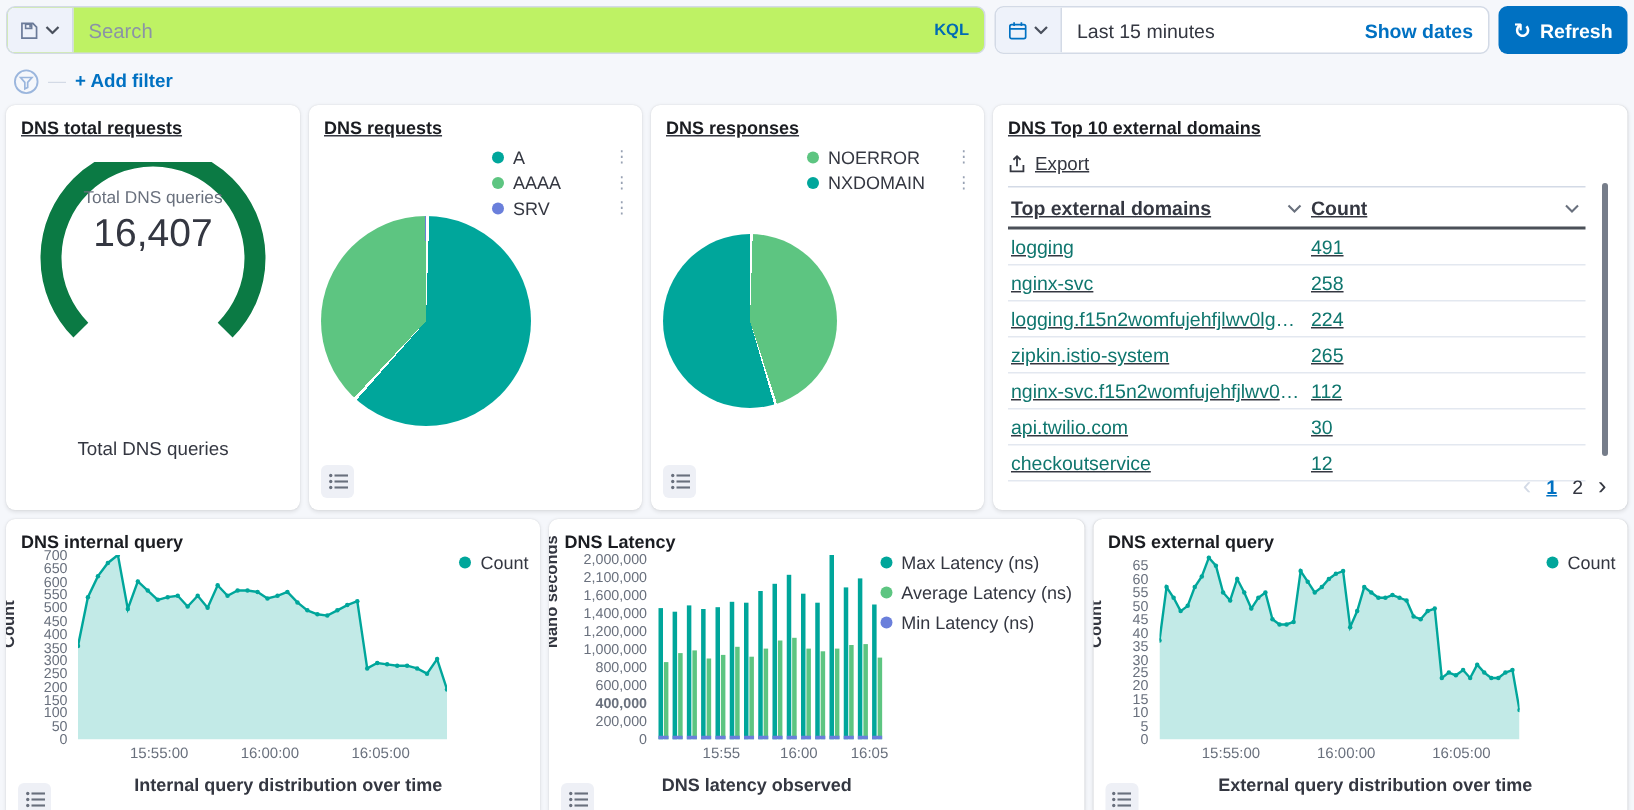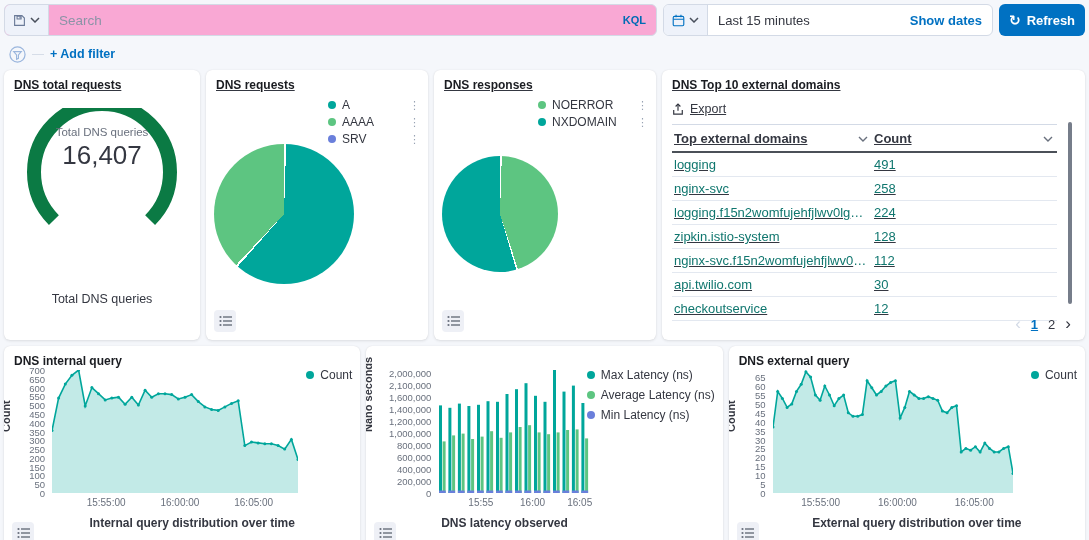--- a/index.html
+++ b/index.html
@@ -1,20 +1,20 @@
 <!DOCTYPE html>
 <html><head>
 <meta charset="utf-8">
 <style>
   * { margin:0; padding:0; box-sizing:border-box; }
   html,body { width:1089px; height:540px; overflow:hidden; background:#f5f7fb;
     font-family:"Liberation Sans","DejaVu Sans",sans-serif; color:#343741; }
   
   .topbar { display:flex; gap:6px; margin:4px 4px 0 4px; height:32px; }
-  .searchbox { flex:1; display:flex; align-items:center; background:#f9a8d4;
+  .searchbox { flex:1; display:flex; align-items:center; background:#bef264;
     border:1px solid #d3dae6; border-radius:6px; overflow:hidden; }
   .addon { display:flex; align-items:center; gap:4px; padding:0 8px; height:100%;
     background:#eef2fa; border-right:1px solid #d3dae6; cursor:pointer; }
   .searchbox input { flex:1; border:none; outline:none; font-size:13.5px; padding:0 10px;
     color:#343741; background:transparent; font-family:inherit; }
   .searchbox input::placeholder { color:#8b93a6; }
   .kql { font-size:11px; font-weight:700; color:#006bb4; padding:0 10px; cursor:pointer; }
   .datepicker { width:330px; display:flex; align-items:center; background:#fff;
     border:1px solid #d3dae6; border-radius:6px; overflow:hidden; }
   .dp-text { font-size:13px; padding:0 10px; color:#343741; flex:1; cursor:pointer; }
@@ -253,21 +253,21 @@
           <tr>
             <td>nginx-svc</td>
             <td>258</td>
           </tr>
           <tr>
             <td>logging.f15n2womfujehfjlwv0lgs3nog....</td>
             <td>224</td>
           </tr>
           <tr>
             <td>zipkin.istio-system</td>
-            <td>128</td>
+            <td>265</td>
           </tr>
           <tr>
             <td>nginx-svc.f15n2womfujehfjlwv0lgs3no...</td>
             <td>112</td>
           </tr>
           <tr>
             <td>api.twilio.com</td>
             <td>30</td>
           </tr>
           <tr>
@@ -372,20 +372,21 @@
           <rect x="4" y="1.3" width="9" height="1.4" fill="#69707d"></rect>
         <circle cx="1.5" cy="6" r="1.1" fill="#69707d"></circle>
           <rect x="4" y="5.3" width="9" height="1.4" fill="#69707d"></rect>
         <circle cx="1.5" cy="10" r="1.1" fill="#69707d"></circle>
           <rect x="4" y="9.3" width="9" height="1.4" fill="#69707d"></rect>
       </svg>
     </div>
   </div>
 
   <div class="panel">
+    <div class="ptitle">DNS Latency</div>
     <div class="legend legend-chart">
       <div class="legend-row">
         <span class="dot" style="background: rgb(0, 166, 155);"></span>
         <span class="lbl">Max Latency (ns)</span>
       </div>
       <div class="legend-row">
         <span class="dot" style="background: rgb(93, 197, 129);"></span>
         <span class="lbl">Average Latency (ns)</span>
       </div>
       <div class="legend-row">
@@ -397,21 +398,21 @@
     <div class="chart-body" style="--l:62px; --r:122px">
       <div class="yticks">
           <div style="top: -2px;">2,000,000</div>
           <div style="top: 10px;">2,100,000</div>
           <div style="top: 22px;">1,600,000</div>
           <div style="top: 34px;">1,400,000</div>
           <div style="top: 46px;">1,200,000</div>
           <div style="top: 58px;">1,000,000</div>
           <div style="top: 70px;">800,000</div>
           <div style="top: 82px;">600,000</div>
-          <div style="top: 94px;">400,000</div>
+          <div style="top: 94px; font-weight: bold;">400,000</div>
           <div style="top: 106px;">200,000</div>
           <div style="top: 118px;">0</div>
         </div>
       <div class="plot">
           <svg width="152" height="123">
             <rect x="1.0" y="35.4" width="3.0" height="87.6" fill="#00a69b"></rect>
             <rect x="4.6" y="71.4" width="3.0" height="51.6" fill="#5dc581"></rect>
             <rect x="1.0" y="120.5" width="6.7" height="2.5" fill="#6a7fdb"></rect>
             <rect x="10.4" y="37.8" width="3.0" height="85.2" fill="#00a69b"></rect>
             <rect x="14.1" y="65.4" width="3.0" height="57.6" fill="#5dc581"></rect>

